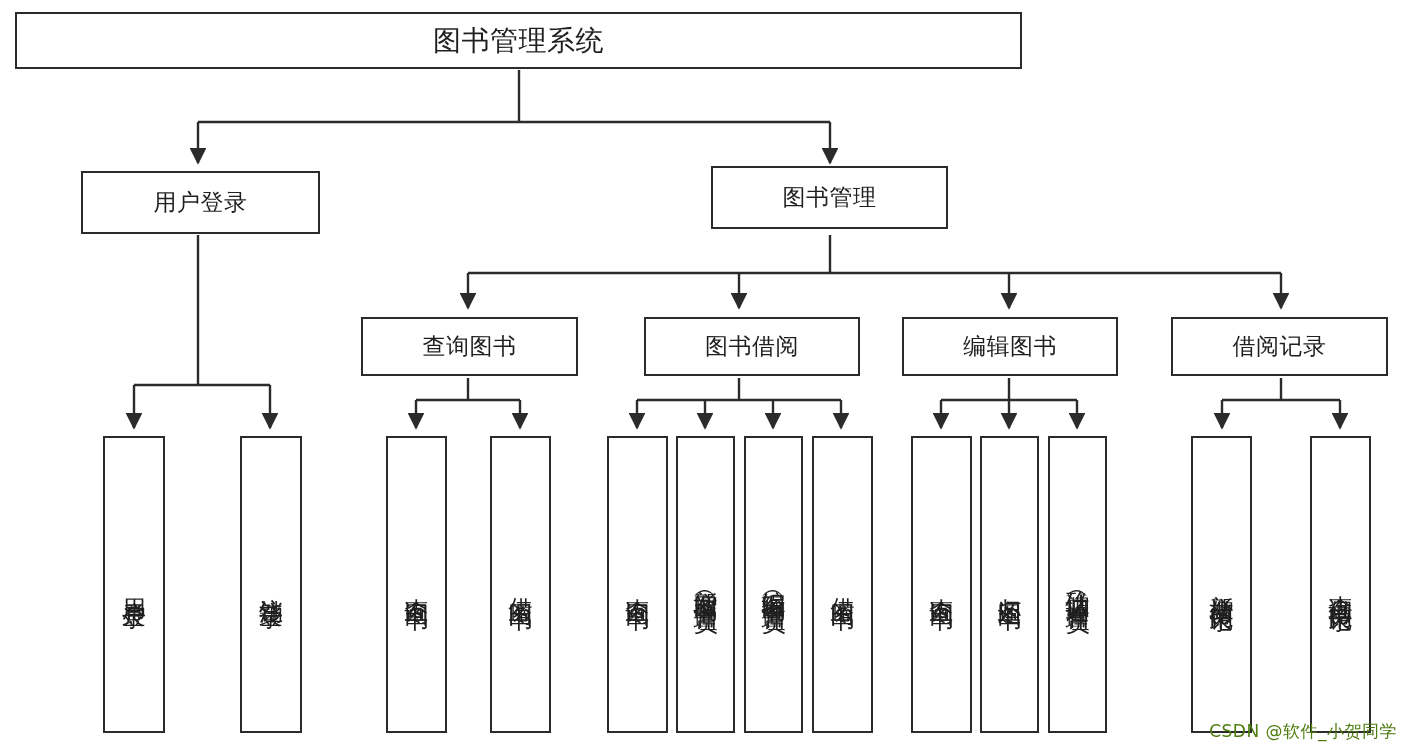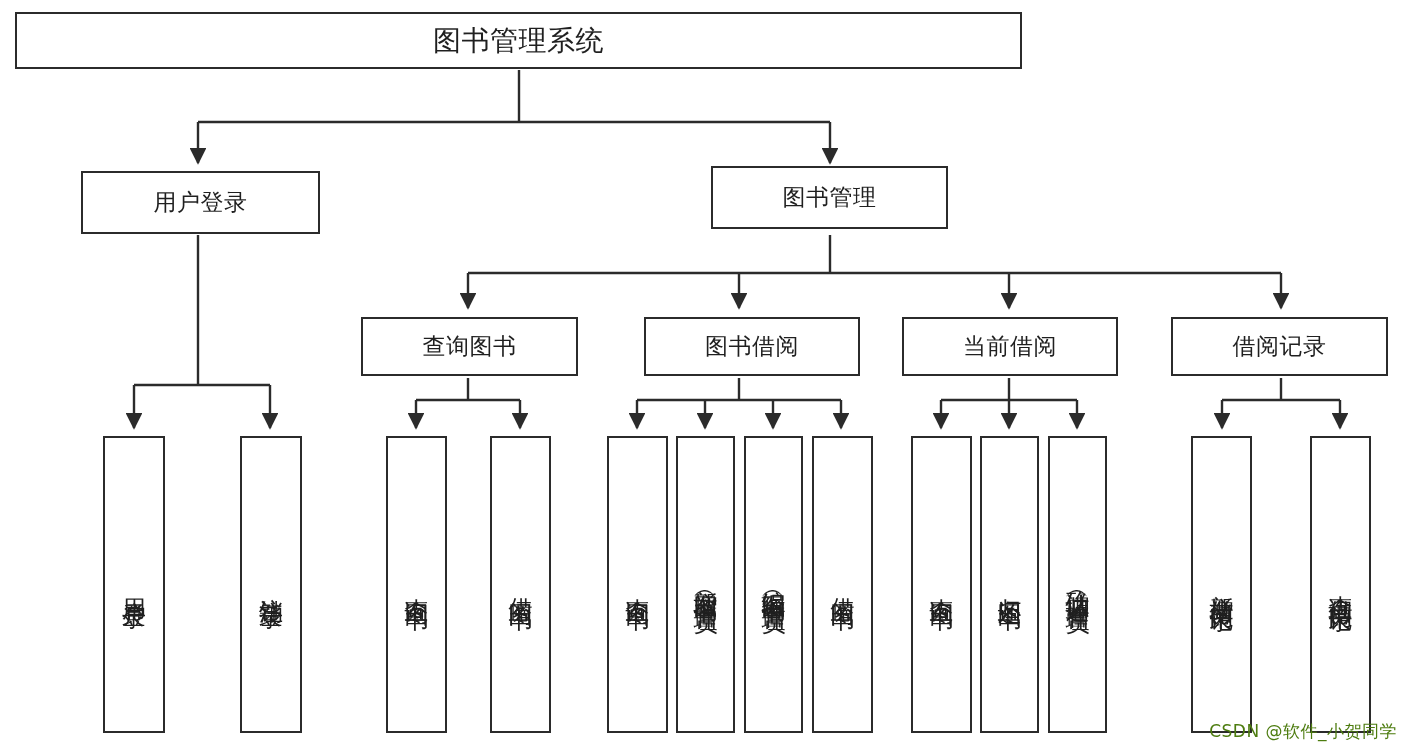--- a/index.html
+++ b/index.html
@@ -142,21 +142,21 @@
     <span class="node-label">图书管理</span>
   </div>
 
   <div class="node horiz" style="left:361px; top:317px; width:217px; height:59px;">
     <span class="node-label">查询图书</span>
   </div>
   <div class="node horiz" style="left:632px; top:317px; width:216px; height:59px;margin-left:12px;">
     <span class="node-label">图书借阅</span>
   </div>
   <div class="node horiz" style="left:902px; top:317px; width:216px; height:59px;">
-    <span class="node-label">当前借阅</span>
+    <span class="node-label">编辑图书</span>
   </div>
   <div class="node horiz" style="left:1171px; top:317px; width:217px; height:59px;">
     <span class="node-label">借阅记录</span>
   </div>
 
   <div class="node vert" style="left:103px; top:436px; width:62px; height:297px;">
     <span class="node-label">用户登录</span>
   </div>
   <div class="node vert" style="left:240px; top:436px; width:62px; height:297px;">
     <span class="node-label">注销登录</span>

